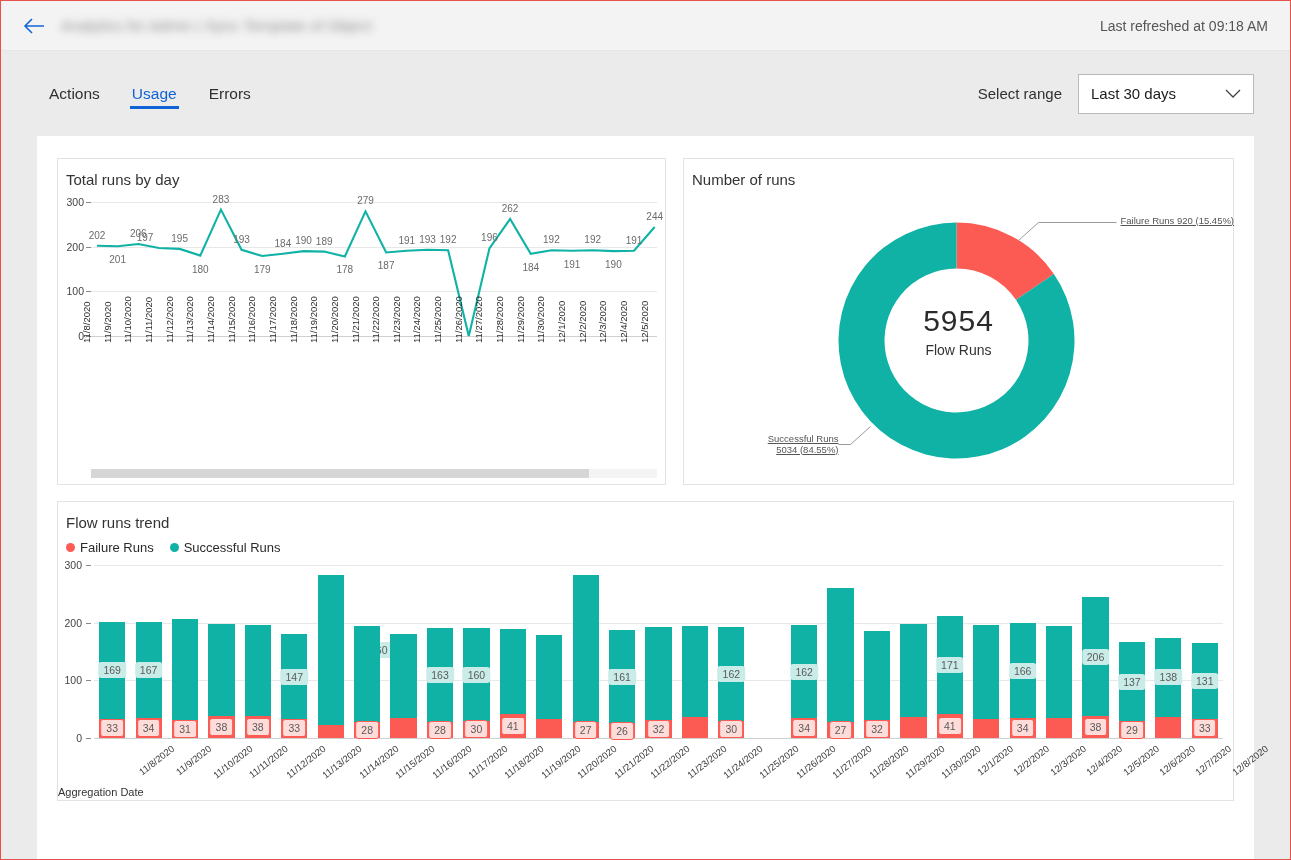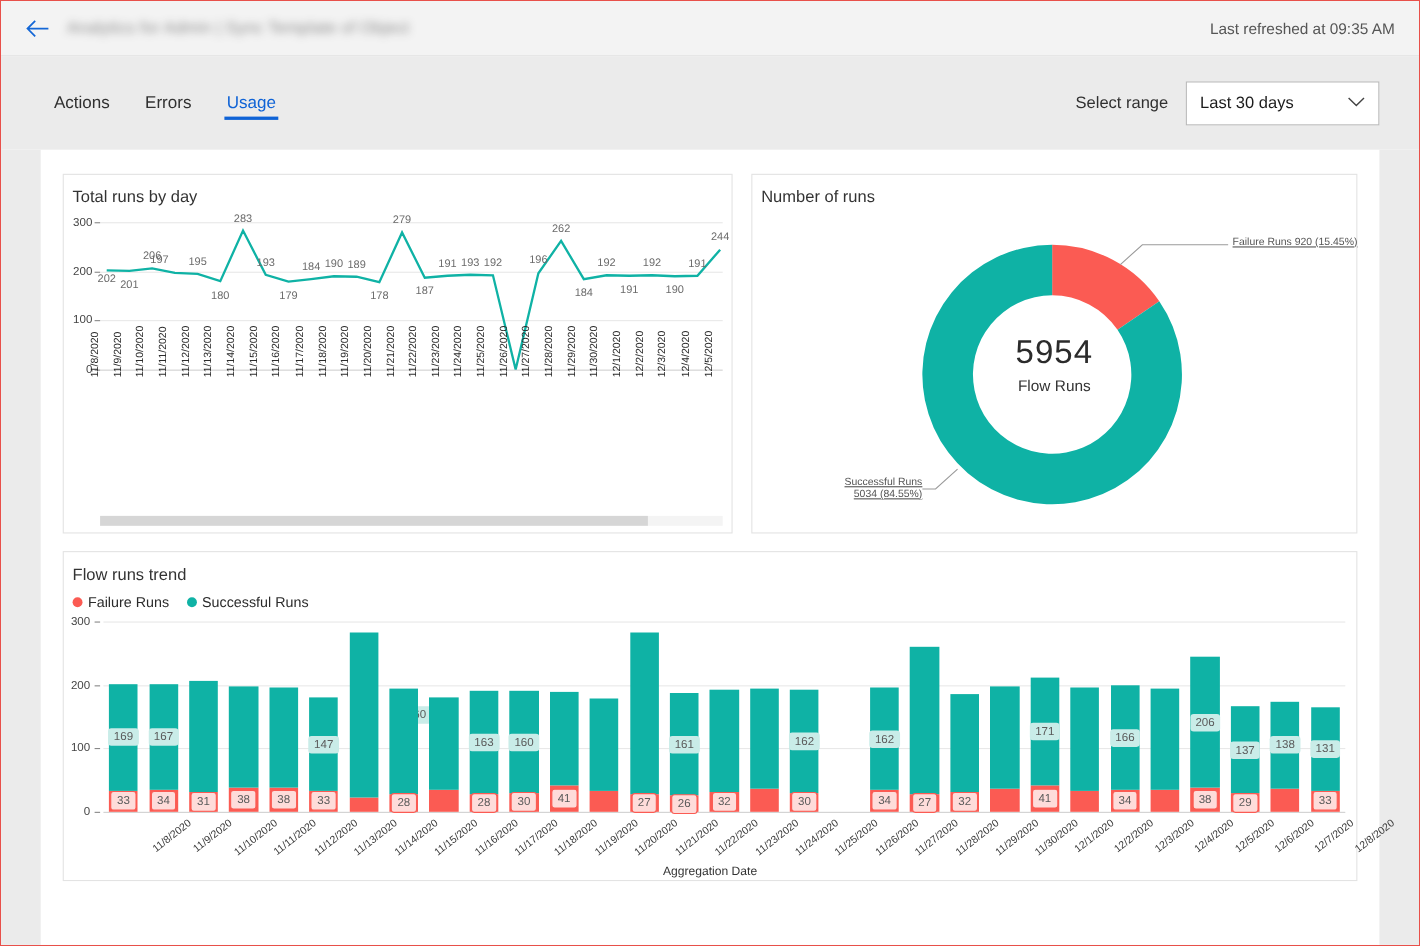--- a/index.html
+++ b/index.html
@@ -173,41 +173,41 @@
   .xlab-rot {
     position: absolute;
     font-size: 9.5px; color: #3a3a3a;
     transform: rotate(-38deg);
     transform-origin: right top;
     white-space: nowrap;
     text-align: right;
   }
   .axis-title {
     position: absolute; bottom: 2px; left: 0; width: 100%;
-    text-align: center; font-size: 11px; color: #333;
+    font-size: 11px; color: #333;
   }
 </style>
 </head>
 <body>
 
 <div class="header">
   <div class="back-btn">
     <svg width="22" height="18" viewBox="0 0 22 18">
       <path d="M9 2 L2 9 L9 16 M2 9 L21 9" fill="none" stroke="#1467d6" stroke-width="1.6"></path>
     </svg>
   </div>
   <div class="header-title">Analytics for Admin | Sync Template of Object</div>
-  <div class="refresh-text">Last refreshed at 09:35 AM</div>
+  <div class="refresh-text">Last refreshed at 09:18 AM</div>
 </div>
 
 <div class="tabbar">
   <div class="tabs">
     <div class="tab">Actions</div>
+    <div class="tab active">Usage</div>
     <div class="tab">Errors</div>
-    <div class="tab active">Usage</div>
   </div>
   <div class="range-wrap">
     <div class="range-label">Select range</div>
     <div class="range-select">
       <span>Last 30 days</span>
       <span class="chev">
         <svg width="16" height="10" viewBox="0 0 16 10">
             <path d="M1 1 L8 8 L15 1" fill="none" stroke="#444" stroke-width="1.3"></path>
           </svg>
       </span>
@@ -231,21 +231,21 @@
             <div class="ytick-dash" style="top: 103.333px; left: 28px;"></div>
             <div class="gridline" style="top: 58.6667px;"></div>
             <div class="ytick" style="top: 58.6667px;">200</div>
             <div class="ytick-dash" style="top: 58.6667px; left: 28px;"></div>
             <div class="gridline" style="top: 14px;"></div>
             <div class="ytick" style="top: 14px;">300</div>
             <div class="ytick-dash" style="top: 14px; left: 28px;"></div>
             <svg width="609" height="240" style="position: absolute; left: 0px; top: 0px;">
               <path d="M39 57.773333333333326 L59.654545454545456 58.22 L80.30909090909091 55.986666666666665 L100.96363636363637 60.006666666666675 L121.61818181818182 60.89999999999999 L142.27272727272728 67.60000000000001 L162.92727272727274 21.593333333333334 L183.5818181818182 61.79333333333334 L204.23636363636365 68.04666666666667 L224.8909090909091 65.81333333333333 L245.54545454545456 63.13333333333334 L266.20000000000005 63.58 L286.8545454545455 68.49333333333333 L307.5090909090909 23.379999999999995 L328.1636363636364 64.47333333333334 L348.81818181818187 62.68666666666667 L369.4727272727273 61.79333333333334 L390.1272727272727 62.239999999999995 L410.7818181818182 148 L431.4363636363637 60.45333333333333 L452.0909090909091 30.973333333333343 L472.74545454545455 65.81333333333333 L493.40000000000003 62.239999999999995 L514.0545454545455 62.68666666666667 L534.709090909091 62.239999999999995 L555.3636363636364 63.13333333333334 L576.0181818181818 62.68666666666667 L596.6727272727273 39.013333333333335" fill="none" stroke="#0fb2a5" stroke-width="2.1"></path>
             </svg>
-            <div class="pt-label" style="left: 39px; top: 46.7733px; margin-top: 19px;">202</div>
+            <div class="pt-label" style="left: 39px; top: 46.7733px;">202</div>
             <div class="pt-label" style="left: 59.6545px; top: 71.22px;">201</div>
             <div class="pt-label" style="left: 80.3091px; top: 44.9867px;">206</div>
             <div class="pt-label" style="left: 87px; top: 49.0067px;">197</div>
             <div class="pt-label" style="left: 121.618px; top: 49.9px;">195</div>
             <div class="pt-label" style="left: 142.273px; top: 80.6px;">180</div>
             <div class="pt-label" style="left: 162.927px; top: 10.5933px;">283</div>
             <div class="pt-label" style="left: 183.582px; top: 50.7933px;">193</div>
             <div class="pt-label" style="left: 204.236px; top: 81.0467px;">179</div>
             <div class="pt-label" style="left: 224.891px; top: 54.8133px;">184</div>
             <div class="pt-label" style="left: 245.545px; top: 52.1333px;">190</div>

